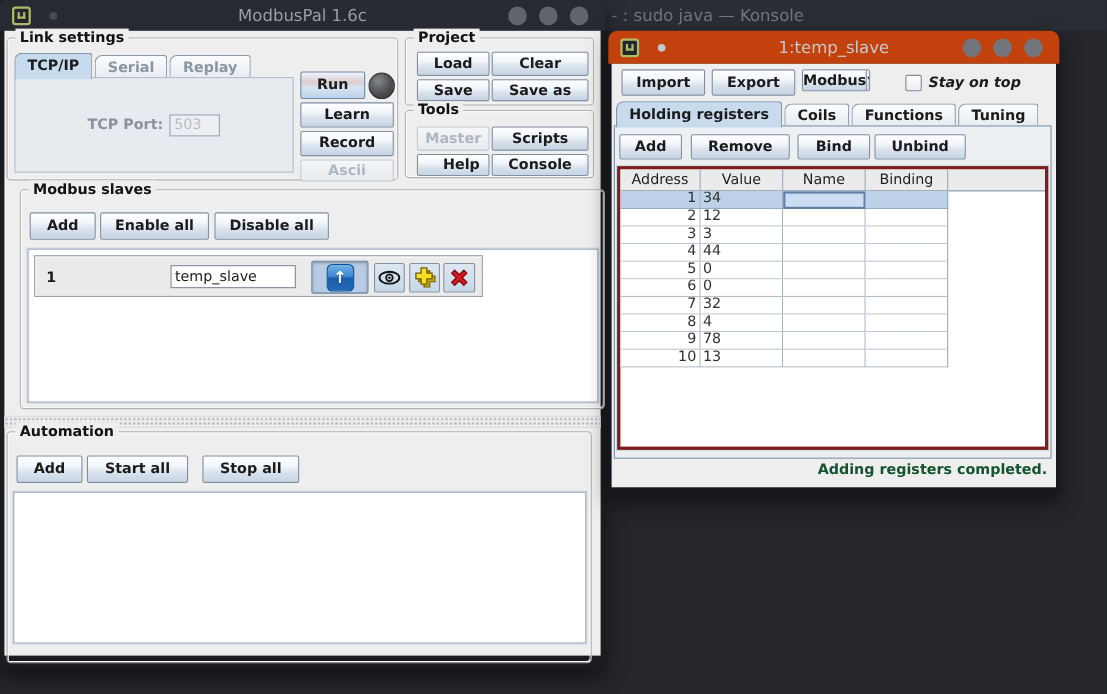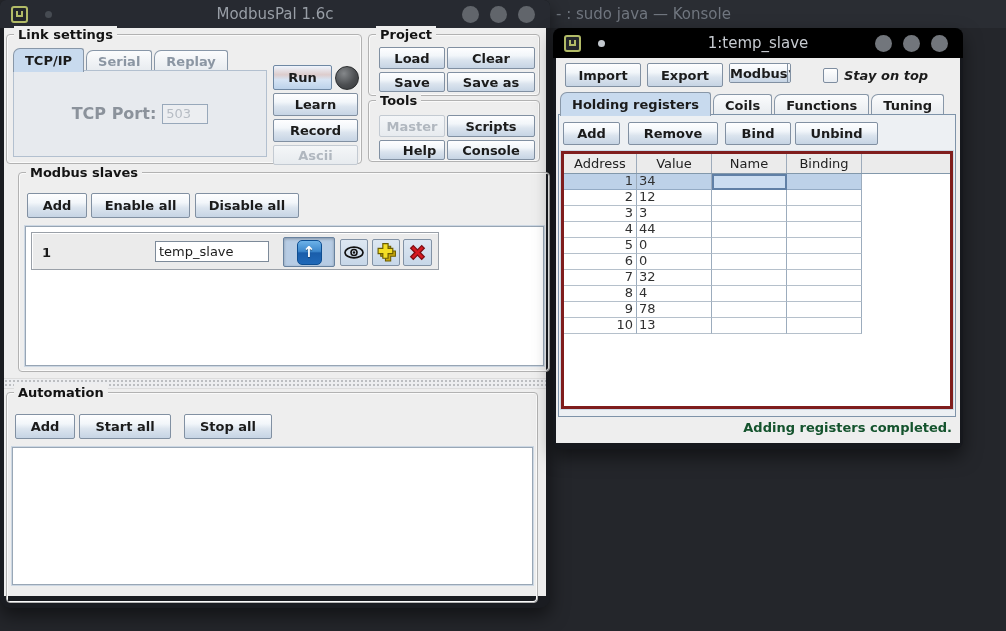--- a/index.html
+++ b/index.html
@@ -68,21 +68,21 @@
   #main-titlebar{background:#272a31;border-radius:6px 6px 0 0;}
   #main-titlebar .tb-title{color:#989ea6;}
   #main-titlebar .tb-dot{background:#464b52;}
   #main-titlebar .tb-circle{background:#61656b;}
   #main-body{left:4px;top:28px;width:542px;height:568px;background:#eeeeee;}
 
   #grp-link{left:2px;top:6px;width:356px;height:130px;}
   #link-tabs{left:6px;top:12px;height:24px;}
   #link-panel{left:6px;top:35px;width:254px;height:87px;background:#e7eaee;border:1px solid #b3c0cf;
     display:flex;align-items:center;justify-content:center;gap:6px;}
-  #tcp-port-label{font-weight:bold;font-size:16px;color:#8b929b;}
+  #tcp-port-label{font-weight:bold;font-size:13px;color:#8b929b;}
   #tcp-port-input{width:46px;height:20px;background:#eceef1;border:1px solid #98a8ba;color:#b6bcc4;}
   #btn-run{left:266px;top:30px;width:59px;height:25px;}
   #run-led{left:328px;top:31px;}
   #btn-learn{left:266px;top:58px;width:85px;height:23px;}
   #btn-record{left:266px;top:84px;width:85px;height:23px;}
   #btn-ascii{left:266px;top:110px;width:85px;height:20px;}
 
   #grp-project{left:364px;top:6px;width:172px;height:62px;}
   #btn-load{left:10px;top:12px;width:66px;height:22px;}
   #btn-clear{left:78px;top:12px;width:88px;height:22px;}
@@ -124,21 +124,21 @@
 
   #grp-automation{left:2px;top:364px;width:532px;height:211px;}
   #btn-auto-add{left:8px;top:21px;width:60px;height:25px;}
   #btn-start-all{left:72px;top:21px;width:92px;height:25px;}
   #btn-stop-all{left:177px;top:21px;width:88px;height:25px;}
   #automation-area{left:5px;top:54px;width:521px;height:138px;background:#ffffff;
     border:1px solid #99a7b6;box-shadow:0 0 0 1px #ccd7e3;}
 
   
   #slave-window{left:553px;top:28px;width:410px;height:421px;background:#16181d;border-radius:8px;}
-  #slave-titlebar{height:30px;background:#000000;border-radius:8px 8px 0 0;}
+  #slave-titlebar{height:30px;background:#c2410c;border-radius:8px 8px 0 0;}
   #slave-titlebar .tb-title{color:#c6cad0;}
   #slave-titlebar .tb-dot{background:#c3c8ce;}
   #slave-titlebar .tb-circle{background:#72767c;}
   #slave-body{left:3px;top:30px;width:404px;height:385px;background:#eeeeee;}
 
   #btn-import{left:9px;top:5px;width:76px;height:24px;}
   #btn-export{left:91px;top:5px;width:76px;height:24px;}
   #modbus-combo{left:173px;top:5px;width:62px;height:20px;}
   #stay-on-top{left:267px;top:5px;height:24px;display:flex;align-items:center;gap:6px;font-style:italic;}
   #stay-on-top-label{font-weight:bold;font-size:13px;color:#1b1b1b;white-space:nowrap;}

